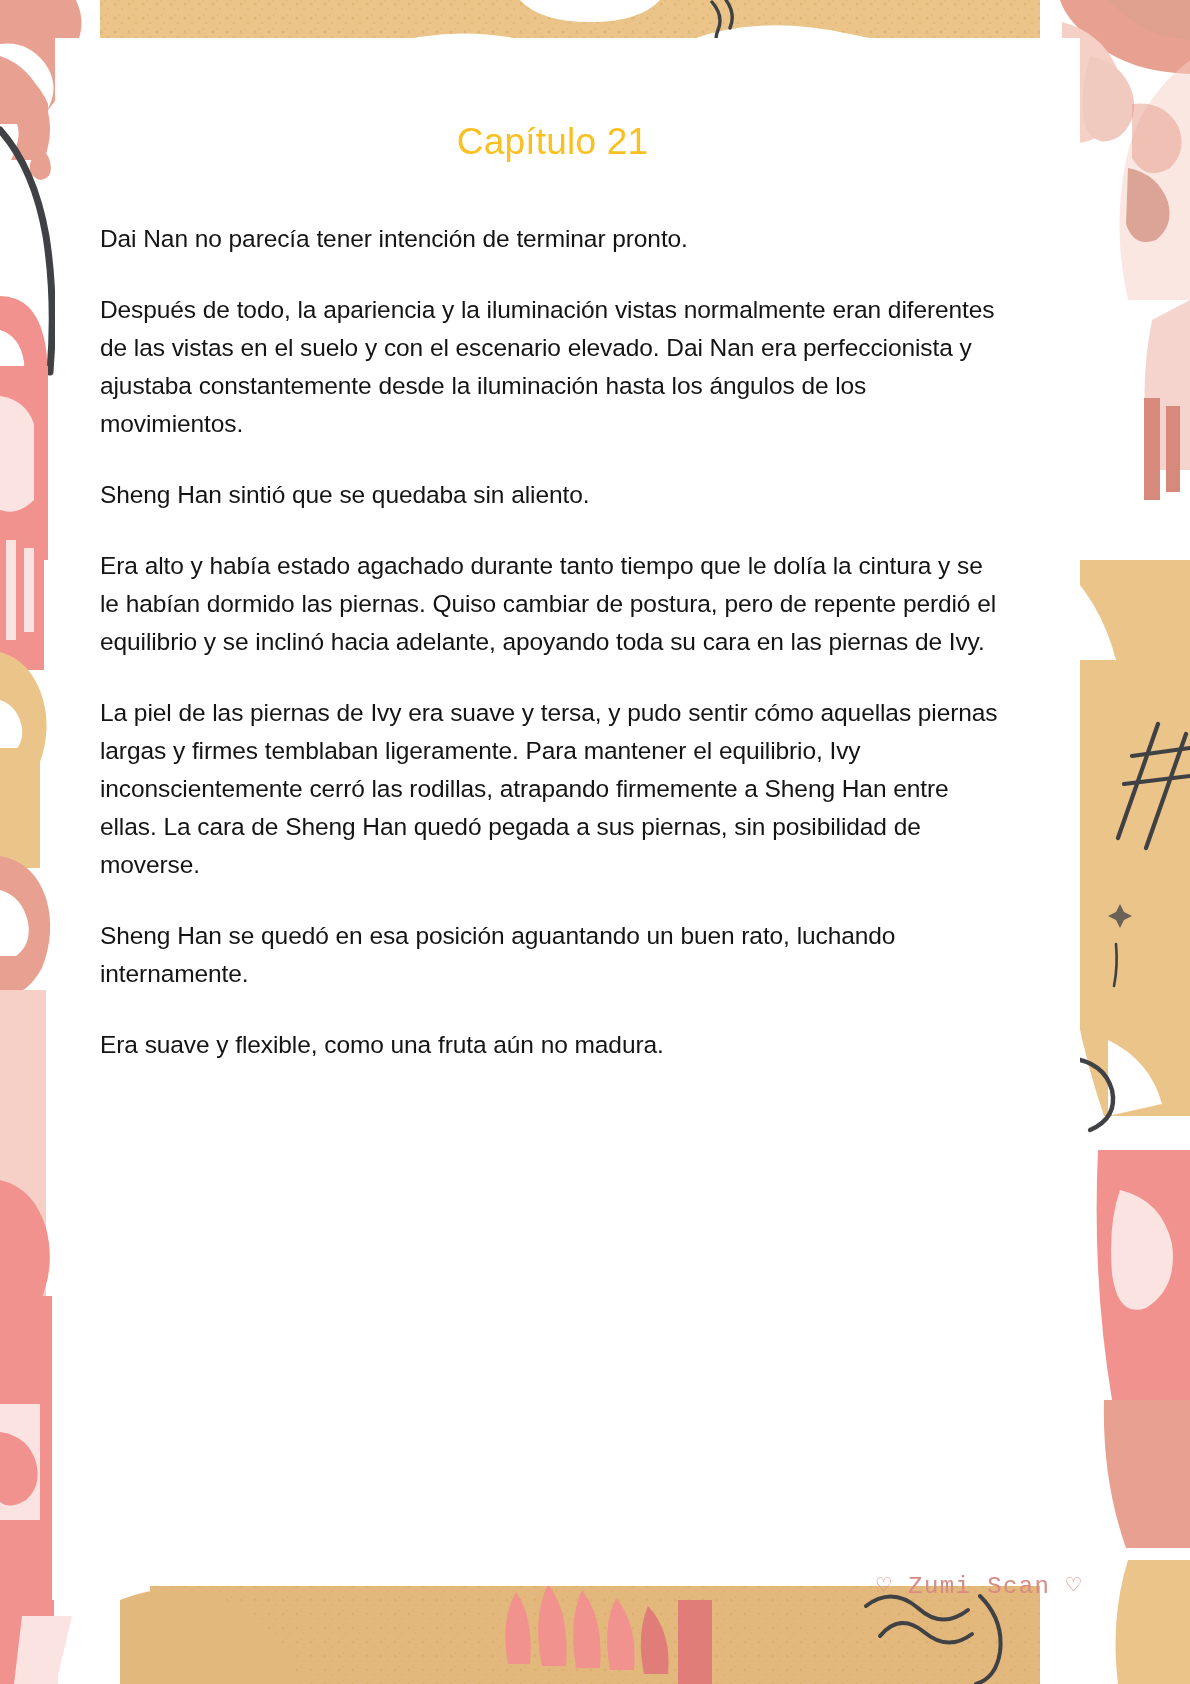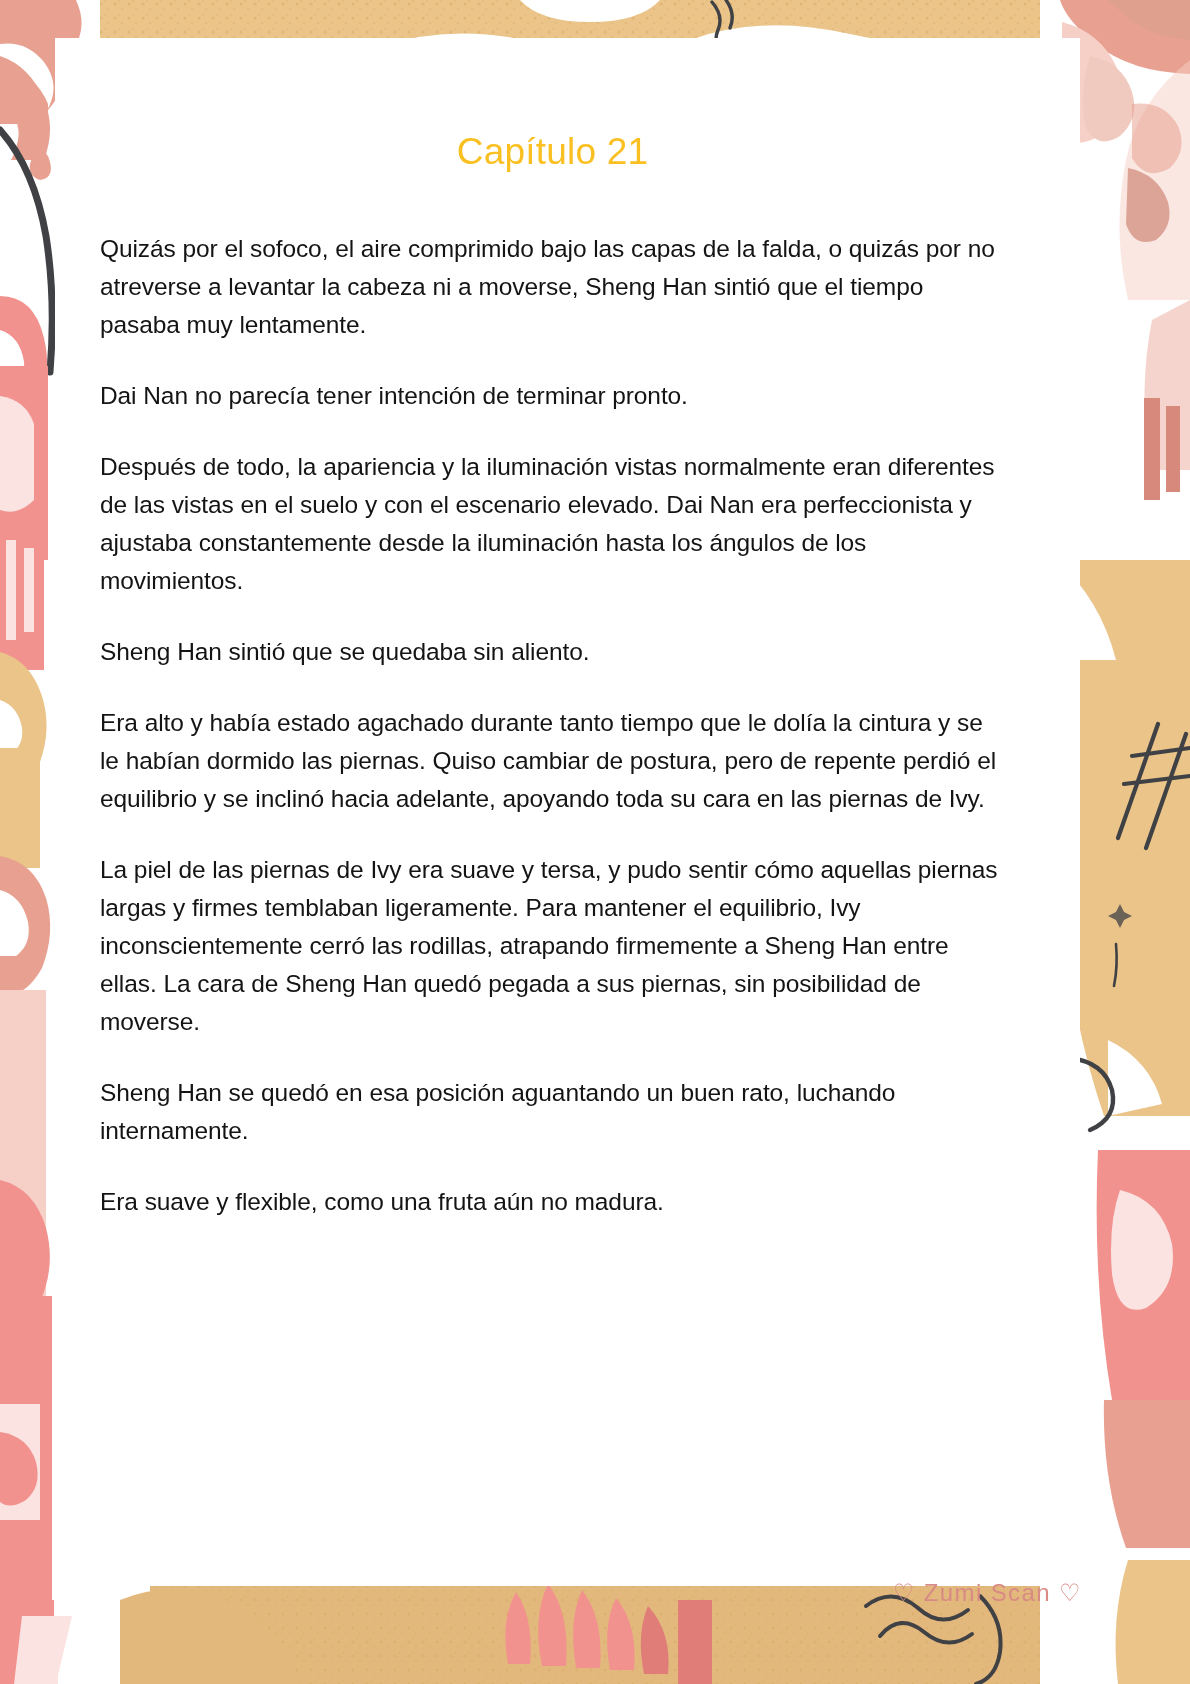--- a/index.html
+++ b/index.html
@@ -36,21 +36,21 @@
     width: 1025px;
     height: 1548px;
     background: #ffffff;
     z-index: 2;
   }
 
   
   #content {
     position: absolute;
     left: 100px;
-    top: 130px;
+    top: 120px;
     width: 905px;
     z-index: 3;
   }
 
   #chapter-title {
     text-align: center;
     font-size: 37px;
     font-weight: 400;
     color: #fac022;
     letter-spacing: 0.2px;
@@ -65,24 +65,24 @@
     margin: 0 0 33px 0;
     letter-spacing: -0.1px;
     text-align: left;
     word-spacing: 0.1px;
   }
   .para:last-child { margin-bottom: 5px; }
 
   #watermark {
     position: absolute;
     right: 108px;
-    bottom: 77px;
+    bottom: 84px;
     font-size: 24px;
     color: #d88a85;
-    font-family: Liberation Sans, sans-serif;
+    font-family: Liberation Mono, monospace;
     font-weight: 300;
     letter-spacing: 1.4px;
     z-index: 4;
     white-space: nowrap;
   }
 </style>
 </head>
 <body>
 
 <div id="decor-layer">
@@ -221,21 +221,20 @@
       <path d="M980 1596 Q1004 1620 1000 1652 Q996 1678 976 1684"></path>
     </g>
   </svg>
 </div>
 
 <div id="page-card"></div>
 
 <div id="content">
   <h1 id="chapter-title">Capítulo 21</h1>
 
-  <p class="para">Quizás por el sofoco, el aire comprimido bajo las capas de la falda, o quizás por no atreverse a levantar la cabeza ni a moverse, Sheng Han sintió que el tiempo pasaba muy lentamente.</p>
   <p class="para">Dai Nan no parecía tener intención de terminar pronto.</p>
   <p class="para">Después de todo, la apariencia y la iluminación vistas normalmente eran diferentes de las vistas en el suelo y con el escenario elevado. Dai Nan era perfeccionista y ajustaba constantemente desde la iluminación hasta los ángulos de los movimientos.</p>
   <p class="para">Sheng Han sintió que se quedaba sin aliento.</p>
   <p class="para">Era alto y había estado agachado durante tanto tiempo que le dolía la cintura y se le habían dormido las piernas. Quiso cambiar de postura, pero de repente perdió el equilibrio y se inclinó hacia adelante, apoyando toda su cara en las piernas de Ivy.</p>
   <p class="para">La piel de las piernas de Ivy era suave y tersa, y pudo sentir cómo aquellas piernas largas y firmes temblaban ligeramente. Para mantener el equilibrio, Ivy inconscientemente cerró las rodillas, atrapando firmemente a Sheng Han entre ellas. La cara de Sheng Han quedó pegada a sus piernas, sin posibilidad de moverse.</p>
   <p class="para">Sheng Han se quedó en esa posición aguantando un buen rato, luchando internamente.</p>
   <p class="para">Era suave y flexible, como una fruta aún no madura.</p>
 </div>
 
 <div id="watermark">♡ Zumi Scan ♡</div>

